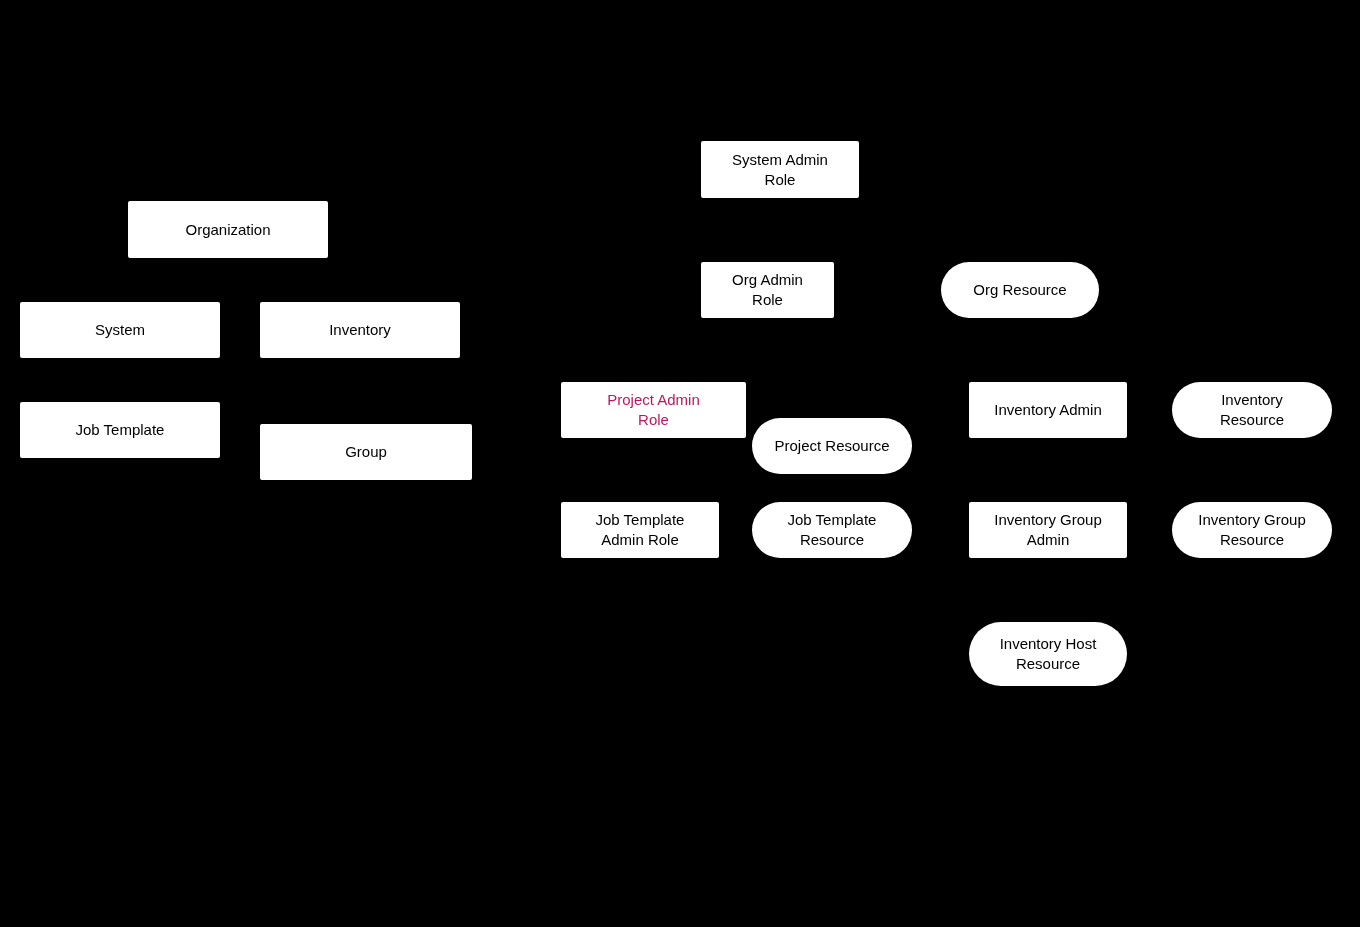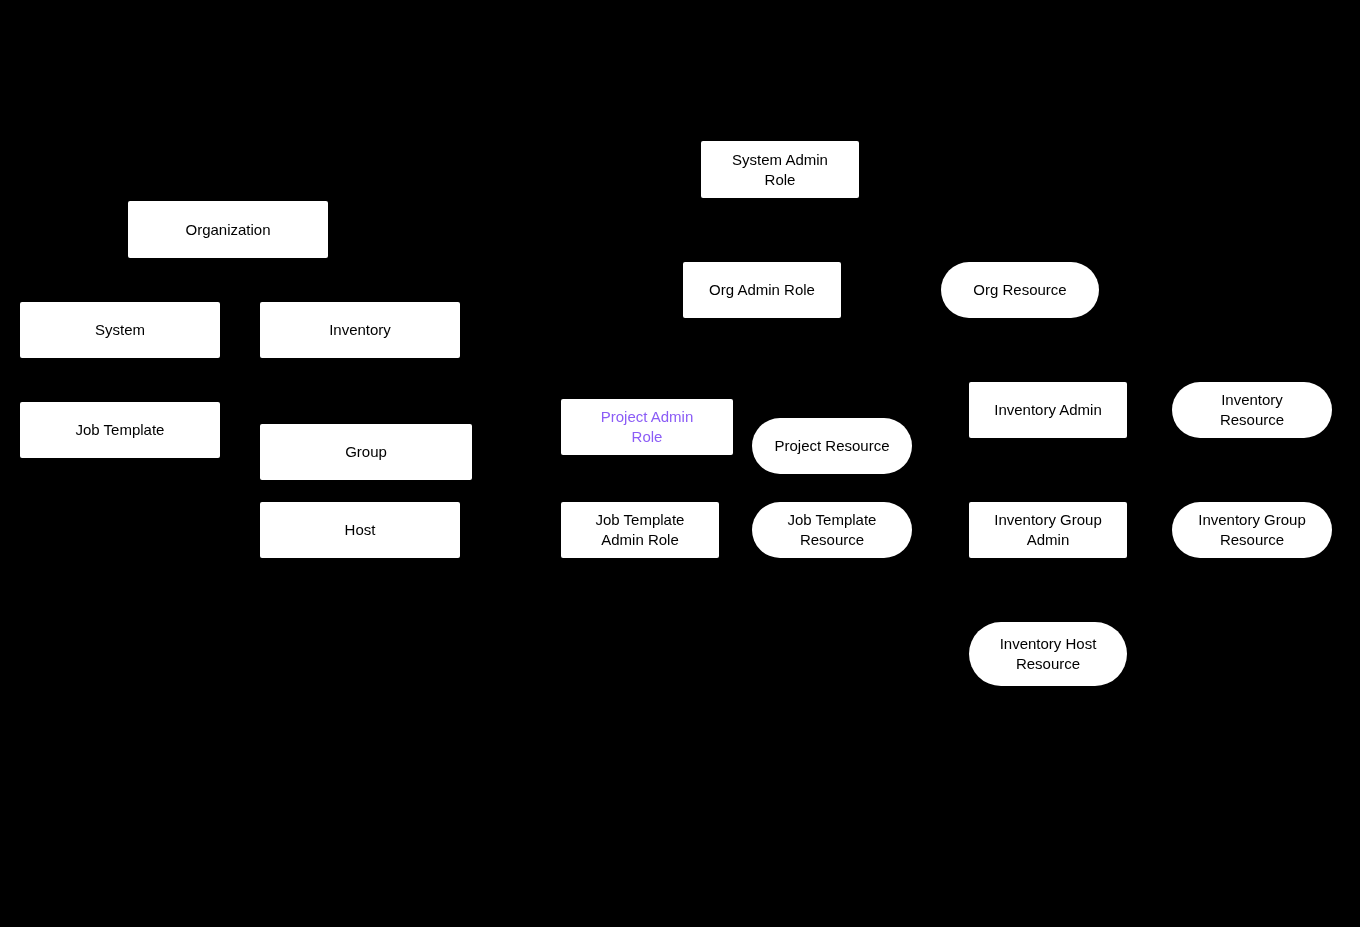--- a/index.html
+++ b/index.html
@@ -38,26 +38,25 @@
 </style>
 </head>
 <body>
 
 <div id="canvas" style="background: rgb(0, 0, 0);">
     <div class="node rect" style="left: 128px; top: 201px; width: 200px; height: 57px; background: rgb(255, 255, 255); color: rgb(0, 0, 0);">Organization</div>
     <div class="node rect" style="left: 20px; top: 302px; width: 200px; height: 56px; background: rgb(255, 255, 255); color: rgb(0, 0, 0);">System</div>
     <div class="node rect" style="left: 260px; top: 302px; width: 200px; height: 56px; background: rgb(255, 255, 255); color: rgb(0, 0, 0);">Inventory</div>
     <div class="node rect" style="left: 20px; top: 402px; width: 200px; height: 56px; background: rgb(255, 255, 255); color: rgb(0, 0, 0);">Job Template</div>
     <div class="node rect" style="left: 260px; top: 424px; width: 212px; height: 56px; background: rgb(255, 255, 255); color: rgb(0, 0, 0);">Group</div>
-    <div class="node rect" style="left: 260px; top: 502px; width: 200px; height: 56px; background: rgb(255, 255, 255); color: rgb(0, 0, 0);">Host</div>
     <div class="node rect" style="left: 701px; top: 141px; width: 158px; height: 57px; background: rgb(255, 255, 255); color: rgb(0, 0, 0);">System Admin
 Role</div>
-    <div class="node rect" style="left: 683px; top: 262px; width: 158px; height: 56px; background: rgb(255, 255, 255); color: rgb(0, 0, 0);">Org Admin Role</div>
+    <div class="node rect" style="left: 701px; top: 262px; width: 133px; height: 56px; background: rgb(255, 255, 255); color: rgb(0, 0, 0);">Org Admin Role</div>
     <div class="node stadium" style="left: 941px; top: 262px; width: 158px; height: 56px; background: rgb(255, 255, 255); color: rgb(0, 0, 0);">Org Resource</div>
-    <div class="node rect" style="left: 561px; top: 382px; width: 172px; height: 56px; background: rgb(255, 255, 255); color: #8b5cf6; margin-top: 17px;">Project Admin
+    <div class="node rect" style="left: 561px; top: 382px; width: 185px; height: 56px; background: rgb(255, 255, 255); color: #be185d;">Project Admin
 Role</div>
     <div class="node stadium" style="left: 752px; top: 382px; width: 160px; height: 56px; background: rgb(255, 255, 255); color: rgb(0, 0, 0); margin-top: 36px;">Project Resource</div>
     <div class="node rect" style="left: 969px; top: 382px; width: 158px; height: 56px; background: rgb(255, 255, 255); color: rgb(0, 0, 0);">Inventory Admin</div>
     <div class="node stadium" style="left: 1172px; top: 382px; width: 160px; height: 56px; background: rgb(255, 255, 255); color: rgb(0, 0, 0);">Inventory
 Resource</div>
     <div class="node rect" style="left: 561px; top: 502px; width: 158px; height: 56px; background: rgb(255, 255, 255); color: rgb(0, 0, 0);">Job Template
 Admin Role</div>
     <div class="node stadium" style="left: 752px; top: 502px; width: 160px; height: 56px; background: rgb(255, 255, 255); color: rgb(0, 0, 0);">Job Template
 Resource</div>
     <div class="node rect" style="left: 969px; top: 502px; width: 158px; height: 56px; background: rgb(255, 255, 255); color: rgb(0, 0, 0);">Inventory Group

